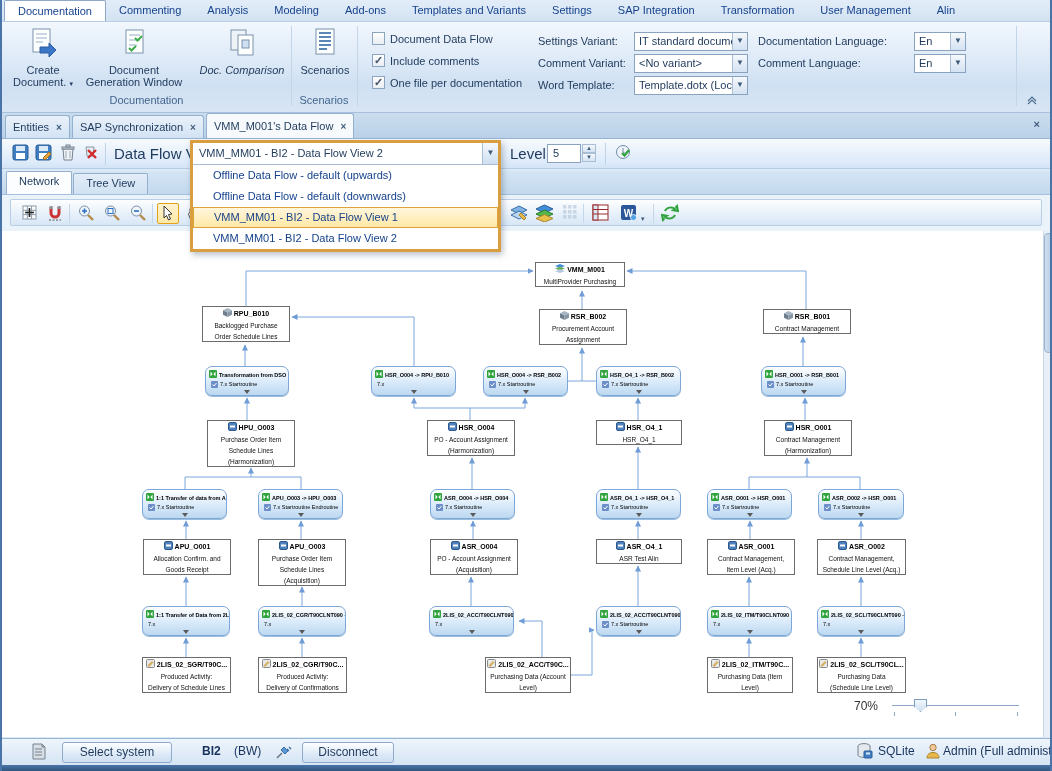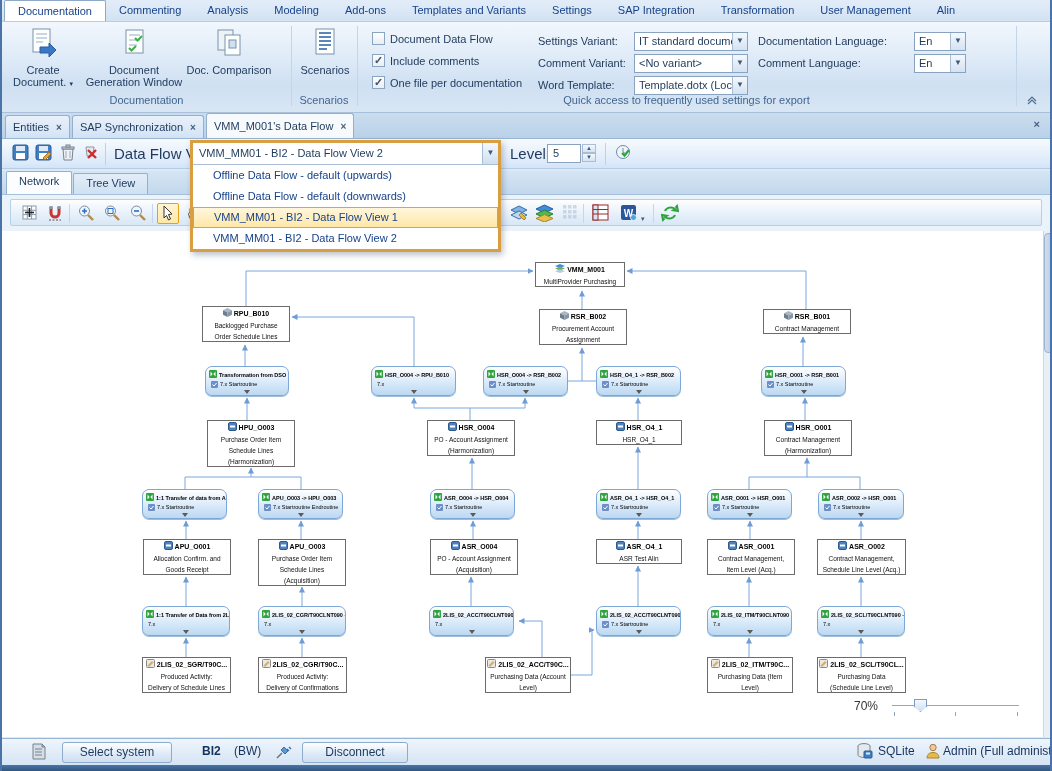--- a/index.html
+++ b/index.html
@@ -135,21 +135,21 @@
         <svg width="30" height="30" viewBox="0 0 30 30">
             <rect x="7" y="2" width="17" height="23" fill="#fdfefe" stroke="#7a92ab"></rect>
             <path d="M10 7h11M10 12h11M10 17h8" stroke="#b9c9d8" stroke-width="1.5"></path>
             <path d="M10 20 l2.5 2.5 L17 18" stroke="#3fae49" stroke-width="2" fill="none"></path>
             <path d="M16 10 l2.5 2.5 L23 8" stroke="#3fae49" stroke-width="2" fill="none"></path>
           </svg>
       </span>
       <span>Document</span><br>
       <span>Generation Window</span>
     </div>
-    <div class="rbtn" style="left:179px;width:96px;">
+    <div class="rbtn" style="left:192px;width:96px;font-style:italic;">
       <span class="bicon">
         <svg width="32" height="30" viewBox="0 0 32 30">
             <rect x="5" y="2" width="15" height="20" fill="#eef3f8" stroke="#7a92ab"></rect>
             <rect x="12" y="7" width="15" height="20" fill="#fdfefe" stroke="#7a92ab"></rect>
             <rect x="16" y="12" width="7" height="8" fill="#cfe0f2" stroke="#7a92ab"></rect>
           </svg>
       </span>
       <span>Doc. Comparison</span>
     </div>
     <div class="rsep" style="left:289px;"></div>
@@ -189,21 +189,20 @@
     <div id="langCol">
         <div class="fieldrow" style="left: 756px; top: 10px;">Documentation Language:</div>
         <div class="combo" style="left: 912px; top: 10px; width: 52px;"><span>En</span><span class="dbtn">▼</span></div>
         <div class="fieldrow" style="left: 756px; top: 32px;">Comment Language:</div>
         <div class="combo" style="left: 912px; top: 32px; width: 52px;"><span>En</span><span class="dbtn">▼</span></div>
       </div>
 
     <div class="rsep" style="left:1014px;"></div>
     <div class="rgroup-label" style="left:0;width:289px;">Documentation</div>
     <div class="rgroup-label" style="left:289px;width:66px;">Scenarios</div>
-    <div class="rgroup-label" style="left:355px;width:659px;">Quick access to frequently used settings for export</div>
     <div class="chevron-up">
       <svg width="12" height="10" viewBox="0 0 12 10">
           <path d="M2 8 L6 4 L10 8 M2 5 L6 1 L10 5" stroke="#51708f" fill="none" stroke-width="1.2"></path>
         </svg>
     </div>
   </div>
 
   <div class="doctabs" id="docTabs">
       <div class="dtab">
         <span>Entities</span>
@@ -854,21 +853,21 @@
     <span class="sbtn" style="left:60px;width:110px;text-align:center;">Select system</span>
     <span class="sbtext" style="left:200px;font-weight:bold;">BI2</span>
     <span class="sbtext" style="left:232px;">(BW)</span>
     <span class="tbicon" style="left:272px;top:3px;">
       <svg width="18" height="18" viewBox="0 0 18 18">
           <path d="M2 16 L7 11" stroke="#6b7784" stroke-width="1.6"></path>
           <path d="M6 8 l4 4 3-3 -4-4 Z" fill="#5b9bd5" stroke="#3a6ea5"></path>
           <path d="M10 4 l2 2 M12 2 l2 2" stroke="#3a6ea5" stroke-width="1.4" transform="translate(2,3)"></path>
         </svg>
     </span>
-    <span class="sbtn" style="left:300px;width:106px;text-align:center;">Disconnect</span>
+    <span class="sbtn" style="left:300px;width:92px;text-align:center;">Disconnect</span>
     <span class="tbicon" style="left:853px;top:3px;">
       <svg width="18" height="18" viewBox="0 0 18 18">
           <ellipse cx="8" cy="4" rx="6" ry="2.4" fill="#e4e9ee" stroke="#74828f"></ellipse>
           <path d="M2 4 v9 c0 1.3 2.7 2.4 6 2.4 s6-1.1 6-2.4 V4" fill="#e4e9ee" stroke="#74828f"></path>
           <rect x="8" y="9" width="8" height="7" rx="1" fill="#3f7ec3" stroke="#2a5d96"></rect>
           <rect x="10" y="10.5" width="4" height="2" fill="#dce9f6"></rect>
         </svg>
     </span>
     <span class="sbtext" style="left:876px;">SQLite</span>
     <span class="tbicon" style="left:921px;top:3px;">

